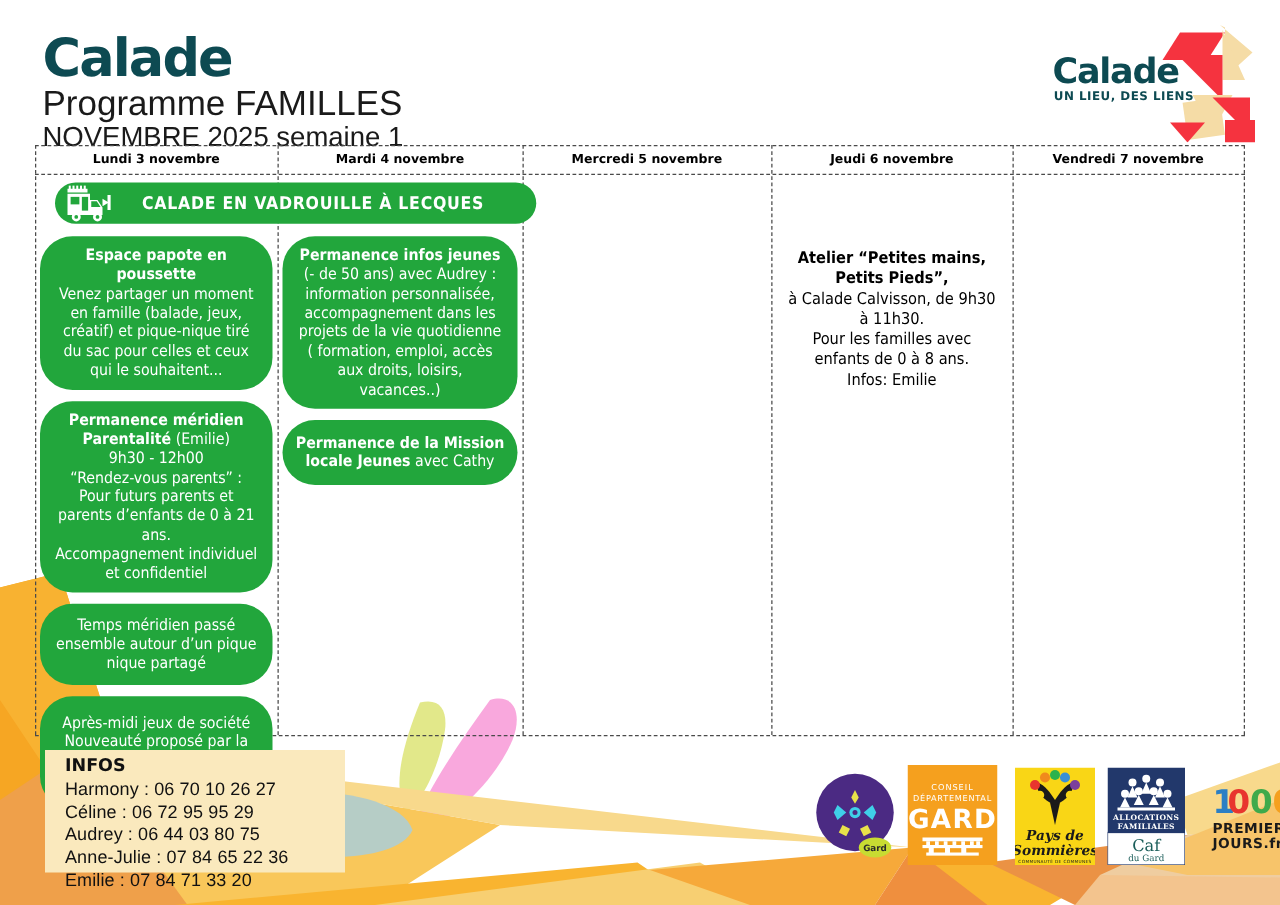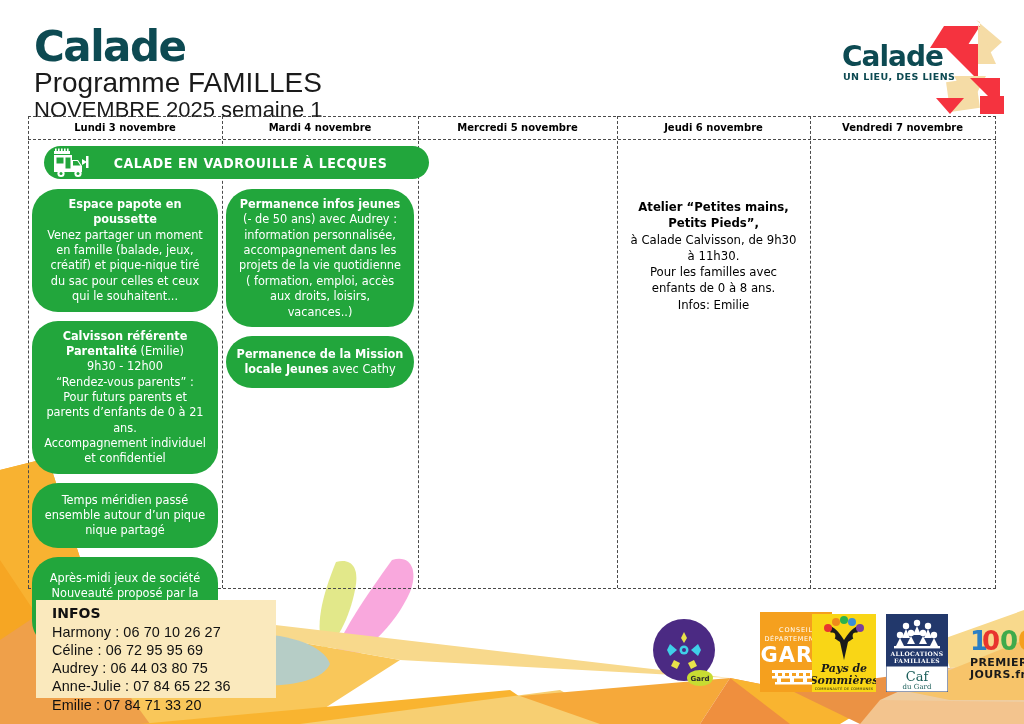--- a/index.html
+++ b/index.html
@@ -258,21 +258,21 @@
   </div>
 
   <div class="columns">
 
     <div class="col" style="width:194px; padding-top:50px;">
       <div class="bubble">
         <span class="ttl">Espace papote en poussette</span>
         <span class="body">Venez partager un moment en famille (balade, jeux, créatif) et pique-nique tiré du sac pour celles et ceux qui le souhaitent...</span>
       </div>
       <div class="bubble">
-        <span class="ttl-inline">Calvisson référente Parentalité</span><span> (Emilie)</span>
+        <span class="ttl-inline">Permanence méridien Parentalité</span><span> (Emilie)</span>
         <span class="body" style="white-space:pre-line;">9h30 - 12h00
 “Rendez-vous parents” : Pour futurs parents et parents d’enfants de 0 à 21 ans.
 Accompagnement individuel et confidentiel</span>
       </div>
       <div class="bubble" style="padding:9px 10px 10px;">
         <span class="body">Temps méridien passé ensemble autour d’un pique nique partagé</span>
       </div>
       <div class="bubble" style="padding:13px 10px 16px;">
         <span class="body">Après-midi jeux de société Nouveauté proposé par la magasin de jeux Gulude animé par Anne-Julie</span>
       </div>
@@ -299,21 +299,21 @@
       </div>
     </div>
 
     <div class="col" style="width:185px;"></div>
   </div>
 </div>
 
 <div class="infos">
   <div class="infos-title">INFOS</div>
   <div class="infos-line">Harmony : 06 70 10 26 27</div>
-  <div class="infos-line">Céline : 06 72 95 95 69</div>
+  <div class="infos-line">Céline : 06 72 95 95 29</div>
   <div class="infos-line">Audrey : 06 44 03 80 75</div>
   <div class="infos-line">Anne-Julie : 07 84 65 22 36</div>
   <div class="infos-line">Emilie : 07 84 71 33 20</div>
 </div>
 
 <div class="partners">
 
   <div class="partner" style="left:0; top:6px;">
     <svg width="68" height="70" viewBox="0 0 68 70">
       <circle cx="34" cy="32" r="31" fill="#4b2a83"></circle>
@@ -322,21 +322,21 @@
       <path d="M48 26 l-7 6 7 6 3 -6 z" fill="#3fd0e8"></path>
       <path d="M24 42 l6 3 -3 6 -6 -3 z" fill="#e8e24a"></path>
       <path d="M44 42 l-6 3 3 6 6 -3 z" fill="#e8e24a"></path>
       <circle cx="34" cy="32" r="4.5" fill="#3fd0e8"></circle>
       <circle cx="34" cy="32" r="2" fill="#4b2a83"></circle>
       <ellipse cx="50" cy="60" rx="13" ry="8" fill="#c8dc32"></ellipse>
       <text x="50" y="63" font-family="DejaVu Sans, sans-serif" font-size="7" font-weight="bold" fill="#2b2b2b" text-anchor="middle">Gard</text>
     </svg>
   </div>
 
-  <div class="partner" style="left:76px; top:0;margin-left:34px;">
+  <div class="partner" style="left:76px; top:0;">
     <svg width="72" height="80" viewBox="0 0 72 80">
       <rect x="0" y="0" width="72" height="80" fill="#f5a01e"></rect>
       <text x="36" y="20" font-family="DejaVu Sans, sans-serif" font-size="6.5" fill="#ffffff" text-anchor="middle" letter-spacing="0.8">CONSEIL</text>
       <text x="36" y="29" font-family="DejaVu Sans, sans-serif" font-size="6.5" fill="#ffffff" text-anchor="middle" letter-spacing="0.6">DÉPARTEMENTAL</text>
       <text x="36" y="50" font-family="DejaVu Sans, sans-serif" font-size="21" font-weight="bold" fill="#ffffff" text-anchor="middle" letter-spacing="1">GARD</text>
 
       <g fill="#ffffff">
         <rect x="12" y="58" width="48" height="3"></rect>
         <rect x="12" y="64" width="48" height="2.5"></rect>
         <rect x="15" y="70" width="42" height="2.5"></rect>

